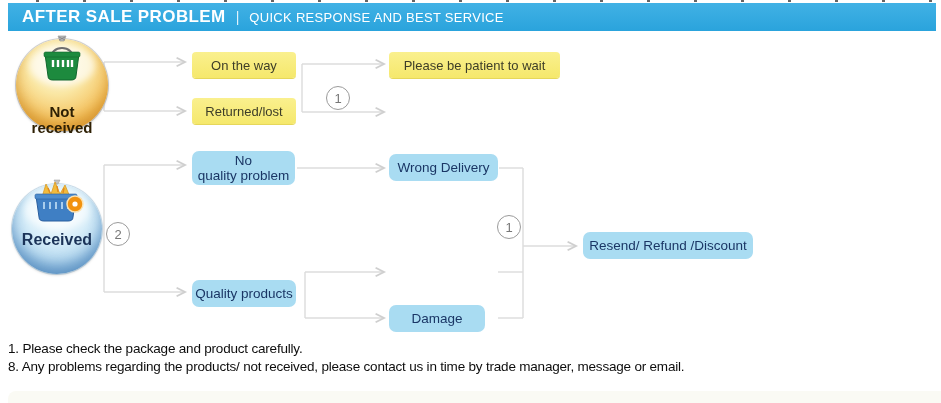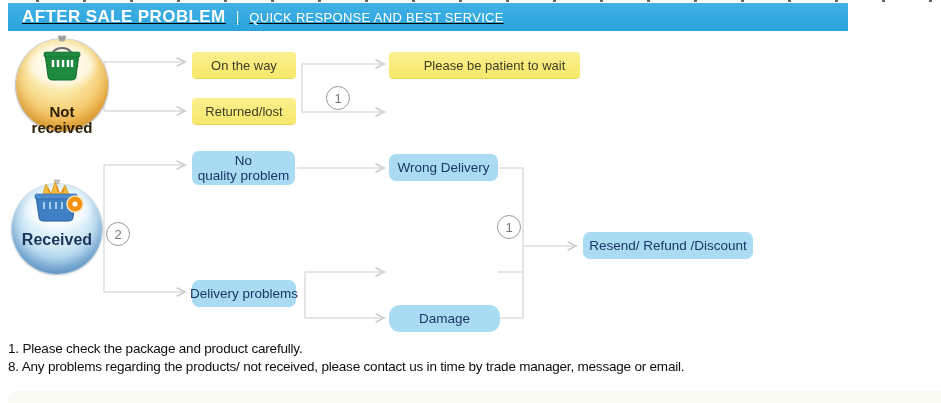--- a/index.html
+++ b/index.html
@@ -8,23 +8,23 @@
     font-family:"Liberation Sans", sans-serif; overflow:hidden;
   }
   
   .top-remnant {
     position:absolute; top:0; left:36px; width:905px; height:2px;
     background:repeating-linear-gradient(90deg,#4a4a4a 0 3px,transparent 3px 47px);
     opacity:.85;
   }
   
   .header-bar {
-    position:absolute; left:8px; top:3px; width:840px; height:28px;
+    position:absolute; left:8px; top:3px; width:928px; height:28px;
     background:linear-gradient(#41B1E5,#2AA3DC);
-    display:flex; align-items:center;text-decoration:underline;
+    display:flex; align-items:center;
   }
   .header-title { color:#fff; font-weight:800; font-size:17px; letter-spacing:.4px; margin-left:14px; white-space:nowrap; }
   .header-sep { color:#dff2fb; margin:0 10px; font-size:14px; }
   .header-sub { color:#fff; font-size:13px; letter-spacing:.3px; white-space:nowrap; }
 
   
   .circle-node { position:absolute; border-radius:50%; text-align:center; }
   .node-notreceived {
     left:16px; top:39px; width:92px; height:92px;
     background:radial-gradient(circle at 45% 28%, #FEFAE6 0%, #FAE7A4 35%, #F4BE58 70%, #EBA23B 100%);
@@ -57,27 +57,27 @@
     box-shadow:0 1px 0 #e6d75b; white-space:nowrap;
   }
   .bbox {
     position:absolute; background:#A9DCF2; border-radius:7px;
     color:#1A3665; font-size:13.5px;
     display:flex; flex-direction:column; align-items:center; justify-content:center;
     line-height:15px; white-space:nowrap;
   }
   .b-on-the-way     { left:192px; top:52px;  width:104px; height:26px; }
   .b-returned-lost  { left:192px; top:98px;  width:104px; height:26px; }
-  .b-please-wait    { left:389px; top:52px;  width:171px; height:26px;padding-left:20px; }
+  .b-please-wait    { left:389px; top:52px;  width:171px; height:26px; }
   .b-resend-refund  { left:389px; top:99px;  width:108px; height:26px; }
   .b-no-quality     { left:192px; top:151px; width:103px; height:34px; }
   .b-quality-probs  { left:192px; top:280px; width:104px; height:27px; }
   .b-wrong-delivery { left:389px; top:154px; width:109px; height:27px; }
   .b-quality-defect { left:389px; top:259px; width:108px; height:27px; }
-  .b-damage         { left:389px; top:305px; width:111px; height:27px;border-radius:11px; }
+  .b-damage         { left:389px; top:305px; width:96px; height:27px; }
   .b-rrd            { left:583px; top:232px; width:170px; height:27px; }
 
   
   .badge {
     position:absolute; width:22px; height:22px; border:1px solid #9b9b9b;
     border-radius:50%; background:#fff; color:#777; font-size:13px;
     display:flex; align-items:center; justify-content:center;
   }
   .badge-1 { left:326px; top:86px; }
   .badge-2 { left:106px; top:222px; }
@@ -187,21 +187,21 @@
   </div>
 
   <div class="ybox b-on-the-way">On the way</div>
   <div class="ybox b-returned-lost">Returned/lost</div>
   <div class="ybox b-please-wait">Please be patient to wait</div>
 
   <div class="bbox b-no-quality">
     <span>No</span>
     <span>quality problem</span>
   </div>
-  <div class="bbox b-quality-probs">Delivery problems</div>
+  <div class="bbox b-quality-probs">Quality products</div>
   <div class="bbox b-wrong-delivery">Wrong Delivery</div>
   <div class="bbox b-damage">Damage</div>
   <div class="bbox b-rrd">Resend/ Refund /Discount</div>
 
   <div class="badge badge-1">1</div>
   <div class="badge badge-2">2</div>
   <div class="badge badge-3">1</div>
 
   <div class="notes">
     <div>1. Please check the package and product carefully.</div>

